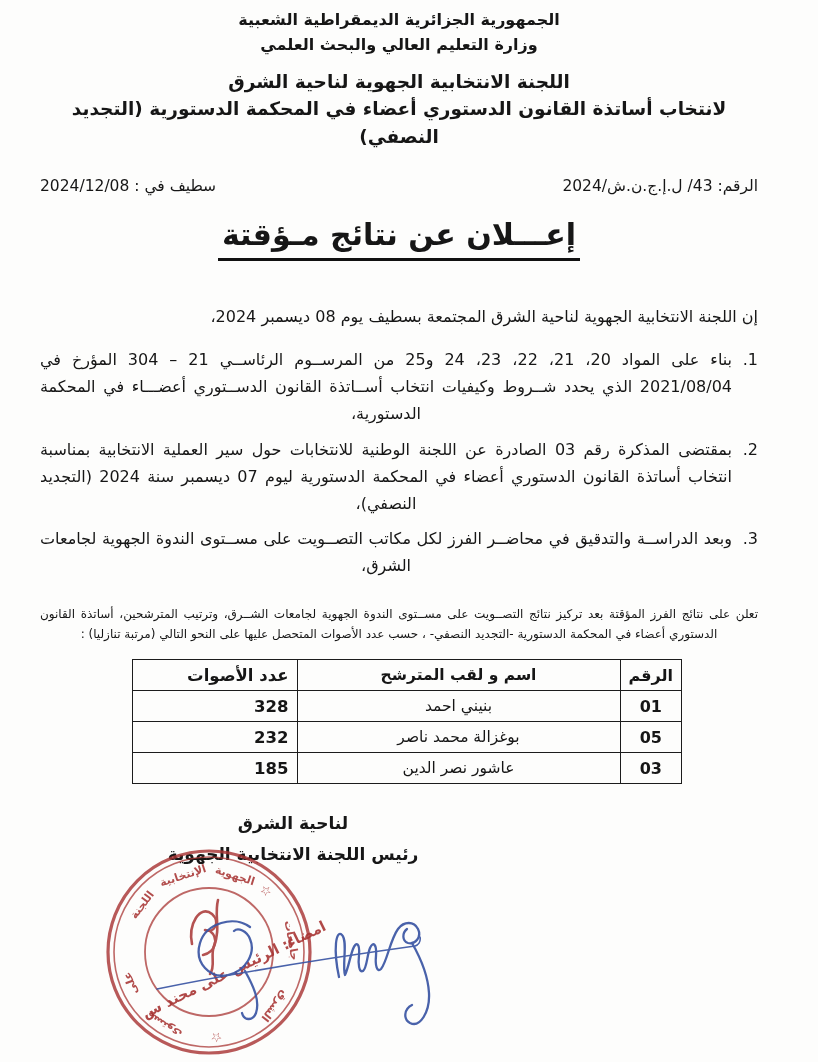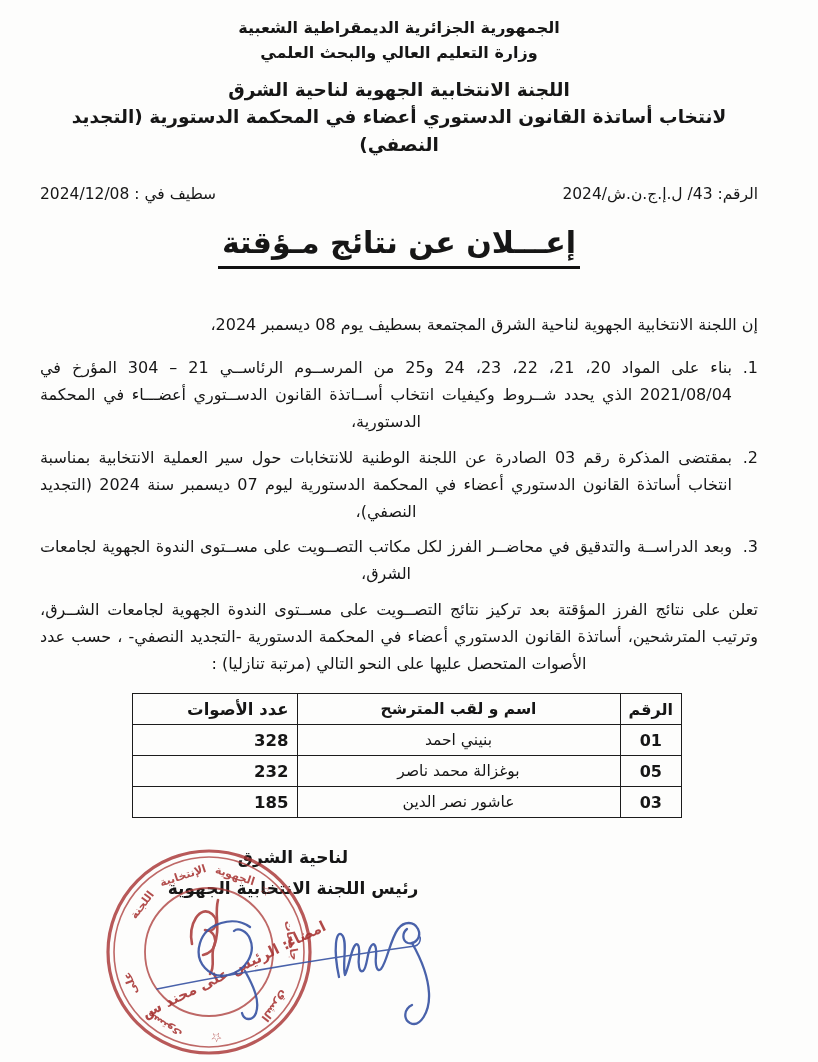--- a/index.html
+++ b/index.html
@@ -5,36 +5,36 @@
   html,body{margin:0;padding:0;}
   body{
     width:818px;height:1062px;
     background:#fdfdfc;
     font-family:"DejaVu Sans",sans-serif;
     color:#161616;
     direction:rtl;
     position:relative;
     overflow:hidden;
   }
-  .doc{position:absolute;inset:0;padding:16px 60px 0 40px;box-sizing:border-box;}
+  .doc{position:absolute;inset:0;padding:8px 60px 0 40px;box-sizing:border-box;}
   .hdr{text-align:center;font-weight:bold;}
   .hdr-small{font-size:16px;line-height:1.55;}
   .hdr-big{font-size:18.5px;line-height:1.5;}
   .hdr-gap{margin-top:10px;}
   .refrow{display:flex;justify-content:space-between;align-items:flex-start;
           margin-top:26px;font-size:15.5px;}
   .title-wrap{text-align:center;margin-top:22px;}
   .title-text{display:inline-block;font-size:30px;font-weight:bold;
               border-bottom:3px solid #111;padding:0 4px 6px 4px;}
   .intro{margin-top:42px;font-size:16px;line-height:1.7;text-align:right;}
   .list{margin-top:16px;padding-right:26px;}
   .item{position:relative;font-size:16px;line-height:1.7;
         text-align:justify;text-align-last:center;margin-bottom:8px;}
   .item .marker{position:absolute;right:-26px;top:0;font-size:16px;}
-  .closing{margin-top:8px;font-size:16px;line-height:1.7;
+  .closing{margin-top:24px;font-size:12px;line-height:1.7;
            text-align:justify;text-align-last:center;}
   table.results{border-collapse:collapse;margin:15px 76px 0 auto;
                 font-size:15.5px;table-layout:fixed;}
   table.results td,table.results th{border:1.4px solid #1c1c1c;
                 padding:2px 8px;height:26px;vertical-align:middle;}
   th.c-rank,td.c-rank{width:44px;text-align:center;font-weight:bold;font-size:16px;}
   th.c-name,td.c-name{width:306px;text-align:center;}
   th.c-votes,td.c-votes{width:148px;text-align:right;font-weight:bold;font-size:16.5px;margin-left:44px;}
   th{font-weight:bold;}
   td.c-name{font-weight:normal;}

